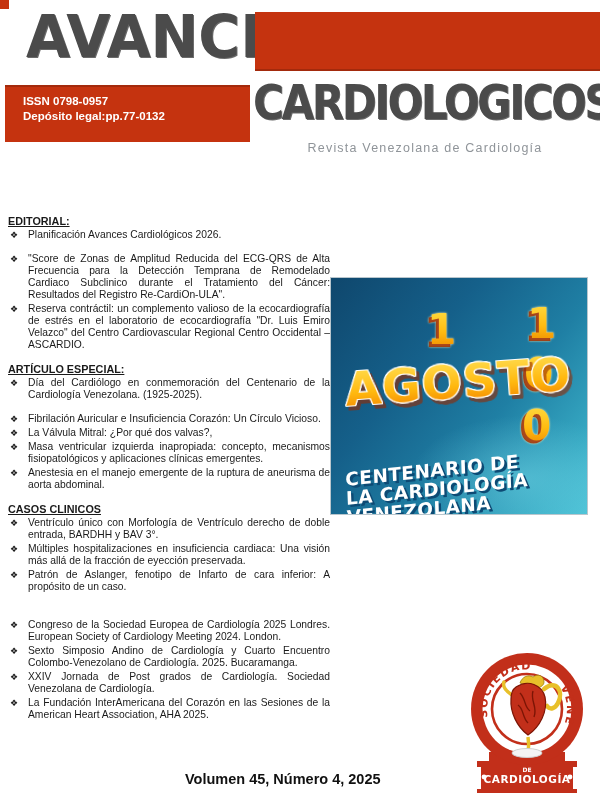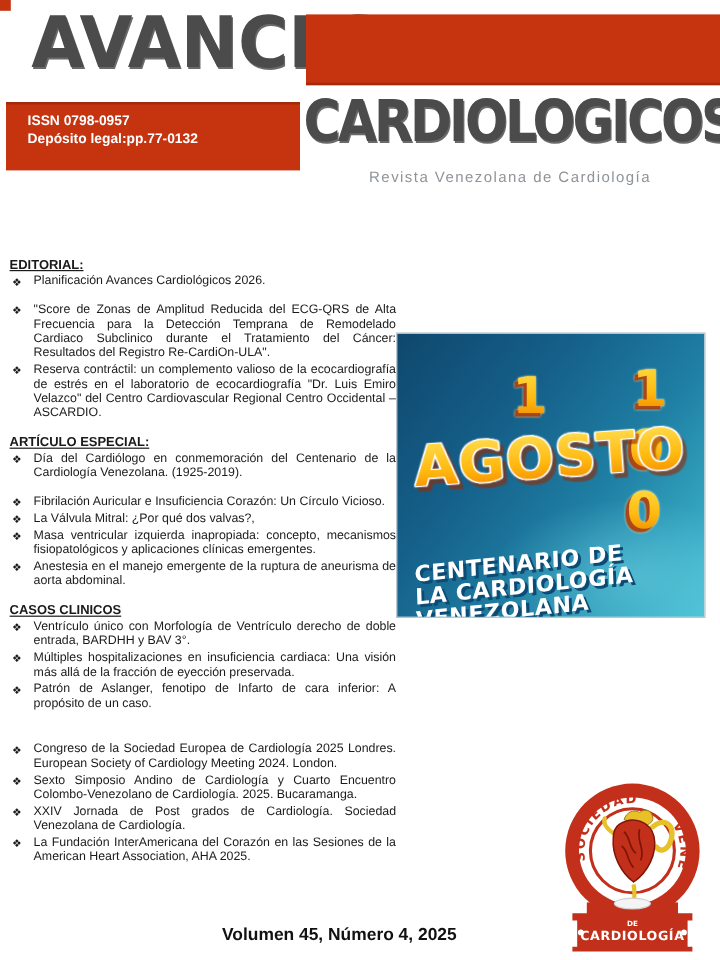--- a/index.html
+++ b/index.html
@@ -103,21 +103,21 @@
       </div>
       <div class="toc-item">
         <span class="bullet">❖</span>
         <span class="toc-text">Reserva contráctil: un complemento valioso de la ecocardiografía de estrés en el laboratorio de ecocardiografía "Dr. Luis Emiro Velazco" del Centro Cardiovascular Regional Centro Occidental – ASCARDIO.</span>
       </div>
     </div>
     <div class="toc-section">
       <div class="toc-heading">ARTÍCULO ESPECIAL:</div>
       <div class="toc-item">
         <span class="bullet">❖</span>
-        <span class="toc-text">Día del Cardiólogo en conmemoración del Centenario de la Cardiología Venezolana.   (1925-2019).</span>
+        <span class="toc-text">Día del Cardiólogo en conmemoración del Centenario de la Cardiología Venezolana.   (1925-2025).</span>
       </div>
     </div>
     <div class="toc-section">
       <div class="toc-item">
         <span class="bullet">❖</span>
         <span class="toc-text">Fibrilación Auricular e Insuficiencia Corazón: Un Círculo Vicioso.</span>
       </div>
       <div class="toc-item">
         <span class="bullet">❖</span>
         <span class="toc-text">La Válvula Mitral: ¿Por qué dos valvas?,</span>

